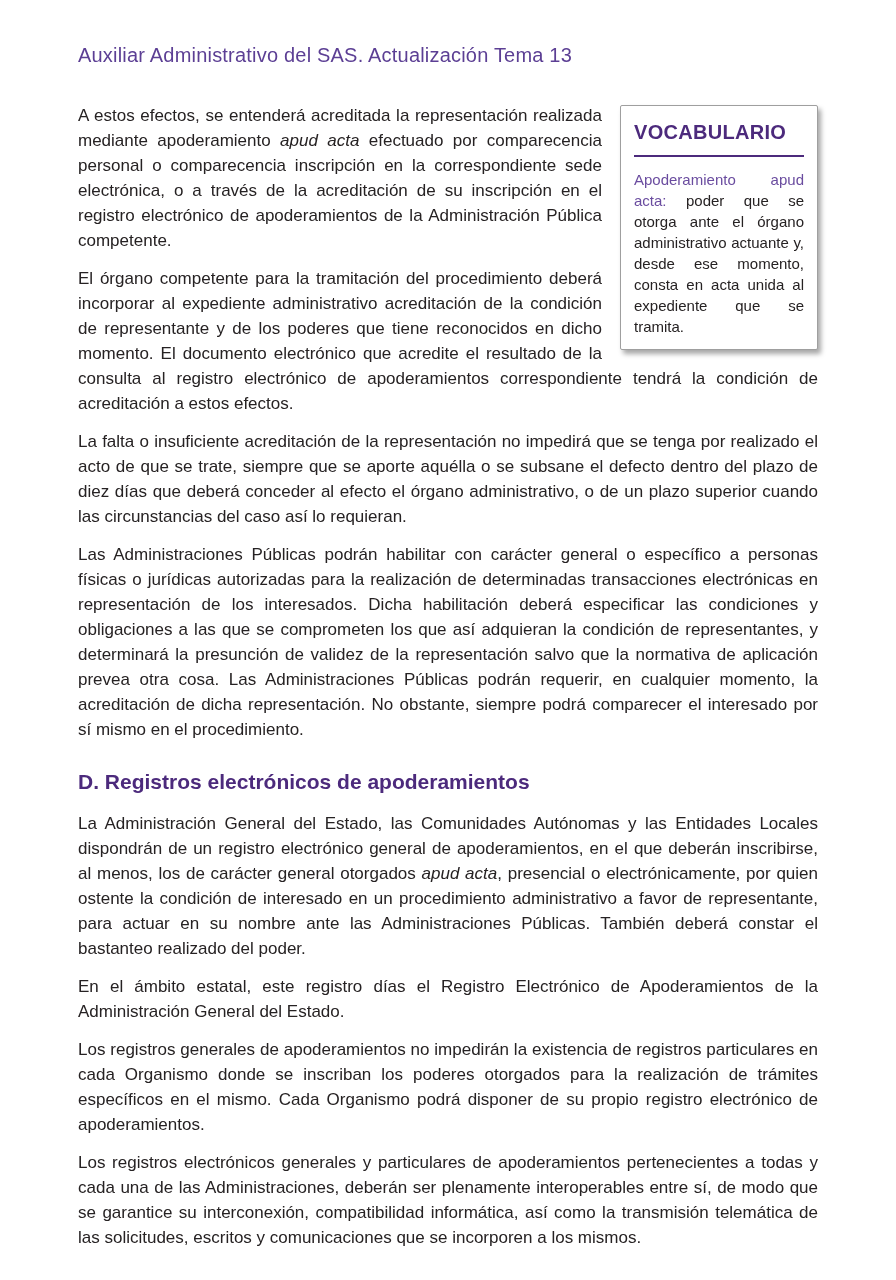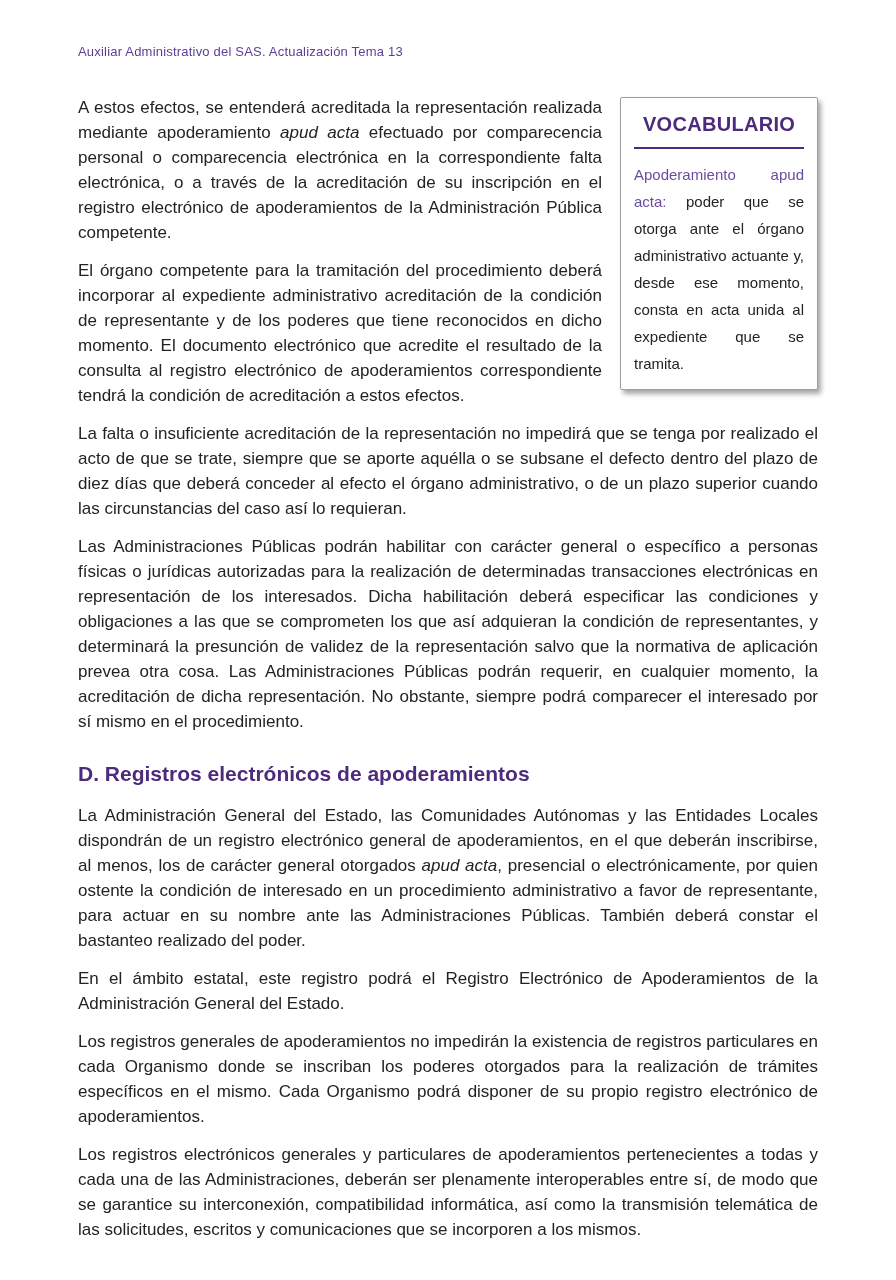--- a/index.html
+++ b/index.html
@@ -9,21 +9,21 @@
     height: 1280px;
     background: #ffffff;
     font-family: "Liberation Sans", sans-serif;
     color: var(--body_text, #262223);
     box-sizing: border-box;
     padding: 44px 78px 0 78px;
     overflow: hidden;
   }
   .running-header {
     color: var(--header_purple, #5c3f94);
-    font-size: 13px;
+    font-size: 20px;
     margin-bottom: 36px;
     letter-spacing: 0.2px;
   }
   .body-text { font-size: 17px; line-height: 25px; text-align: justify; }
   .body-text p { margin: 0 0 13px 0; }
   .body-text em { }
 
   .vocab-box {
     float: right;
     width: 170px;
@@ -32,31 +32,31 @@
     border: 1px solid #9f9f9f;
     border-radius: 2px;
     box-shadow: 3px 4px 5px rgba(0,0,0,0.35);
     padding: 14px 13px 12px 13px;
     text-align: left;
   }
   .vocab-title {
     color: var(--accent_purple, #4c2a7c);
     font-weight: bold;
     font-size: 20px;
-    text-align: center;
+    text-align: left;
     letter-spacing: 0.3px;
   }
   .vocab-divider {
     height: 2px;
     background: var(--accent_purple, #4c2a7c);
     margin: 10px 0 12px 0;
   }
   .vocab-body {
     font-size: 15px;
-    line-height: 27px;
+    line-height: 21px;
     text-align: justify;
     margin: 0 !important;
   }
   .vocab-term { color: var(--term_purple, #6a4c9f); }
 
   .section-heading {
     color: var(--accent_purple, #4c2a7c);
     font-weight: bold;
     font-size: 21px;
     margin: 27px 0 17px 0;
@@ -110,33 +110,33 @@
 
   <div class="body-text">
 
 
     <aside class="vocab-box">
       <div class="vocab-title">VOCABULARIO</div>
       <div class="vocab-divider"></div>
       <p class="vocab-body"><span class="vocab-term">Apoderamiento apud acta:</span> <span>poder que se otorga ante el órgano administrativo actuante y, desde ese momento, consta en acta unida al expediente que se tramita.</span></p>
     </aside>
 
-    <p><span>A estos efectos, se entenderá acreditada la representación realizada mediante apoderamiento </span><em>apud acta</em><span> efectuado por comparecencia personal o comparecencia electrónica en la correspondiente falta electrónica, o a través de la acreditación de su inscripción en el registro electrónico de apoderamientos de la Administración Pública competente.</span></p>
+    <p><span>A estos efectos, se entenderá acreditada la representación realizada mediante apoderamiento </span><em>apud acta</em><span> efectuado por comparecencia personal o comparecencia inscripción en la correspondiente sede electrónica, o a través de la acreditación de su inscripción en el registro electrónico de apoderamientos de la Administración Pública competente.</span></p>
 
     <p><span>El órgano competente para la tramitación del procedimiento deberá incorporar al expediente administrativo acreditación de la condición de representante y de los poderes que tiene reconocidos en dicho momento. El documento electrónico que acredite el resultado de la consulta al registro electrónico de apoderamientos correspondiente tendrá la condición de acreditación a estos efectos.</span></p>
 
     <p><span>La falta o insuficiente acreditación de la representación no impedirá que se tenga por realizado el acto de que se trate, siempre que se aporte aquélla o se subsane el defecto dentro del plazo de diez días que deberá conceder al efecto el órgano administrativo, o de un plazo superior cuando las circunstancias del caso así lo requieran.</span></p>
 
     <p><span>Las Administraciones Públicas podrán habilitar con carácter general o específico a personas físicas o jurídicas autorizadas para la realización de determinadas transacciones electrónicas en representación de los interesados. Dicha habilitación deberá especificar las condiciones y obligaciones a las que se comprometen los que así adquieran la condición de representantes, y determinará la presunción de validez de la representación salvo que la normativa de aplicación prevea otra cosa. Las Administraciones Públicas podrán requerir, en cualquier momento, la acreditación de dicha representación. No obstante, siempre podrá comparecer el interesado por sí mismo en el procedimiento.</span></p>
 
     <h2 class="section-heading">D. Registros electrónicos de apoderamientos</h2>
 
     <p><span>La Administración General del Estado, las Comunidades Autónomas y las Entidades Locales dispondrán de un registro electrónico general de apoderamientos, en el que deberán inscribirse, al menos, los de carácter general otorgados </span><em>apud acta</em><span>, presencial o electrónicamente, por quien ostente la condición de interesado en un procedimiento administrativo a favor de representante, para actuar en su nombre ante las Administraciones Públicas. También deberá constar el bastanteo realizado del poder.</span></p>
 
-    <p><span>En el ámbito estatal, este registro podrá el Registro Electrónico de Apoderamientos de la Administración General del Estado.</span></p>
+    <p><span>En el ámbito estatal, este registro días el Registro Electrónico de Apoderamientos de la Administración General del Estado.</span></p>
 
     <p><span>Los registros generales de apoderamientos no impedirán la existencia de registros particulares en cada Organismo donde se inscriban los poderes otorgados para la realización de trámites específicos en el mismo. Cada Organismo podrá disponer de su propio registro electrónico de apoderamientos.</span></p>
 
     <p><span>Los registros electrónicos generales y particulares de apoderamientos pertenecientes a todas y cada una de las Administraciones, deberán ser plenamente interoperables entre sí, de modo que se garantice su interconexión, compatibilidad informática, así como la transmisión telemática de las solicitudes, escritos y comunicaciones que se incorporen a los mismos.</span></p>
 
   </div>
 
 
 </div>
 

